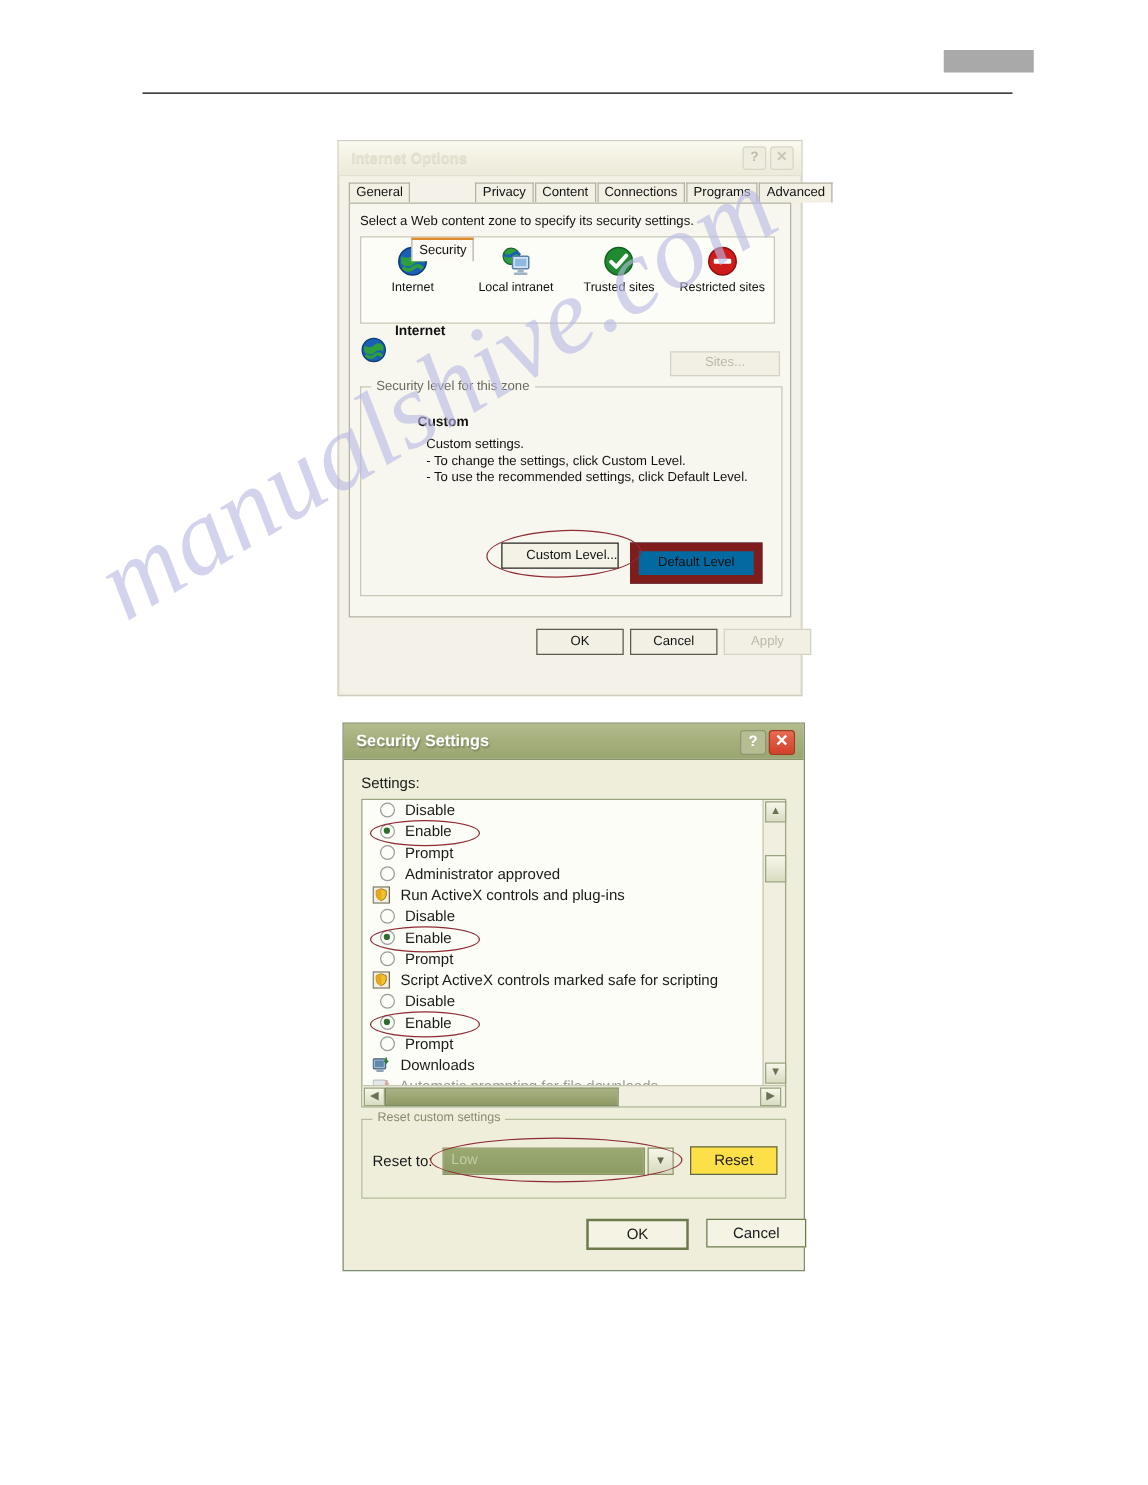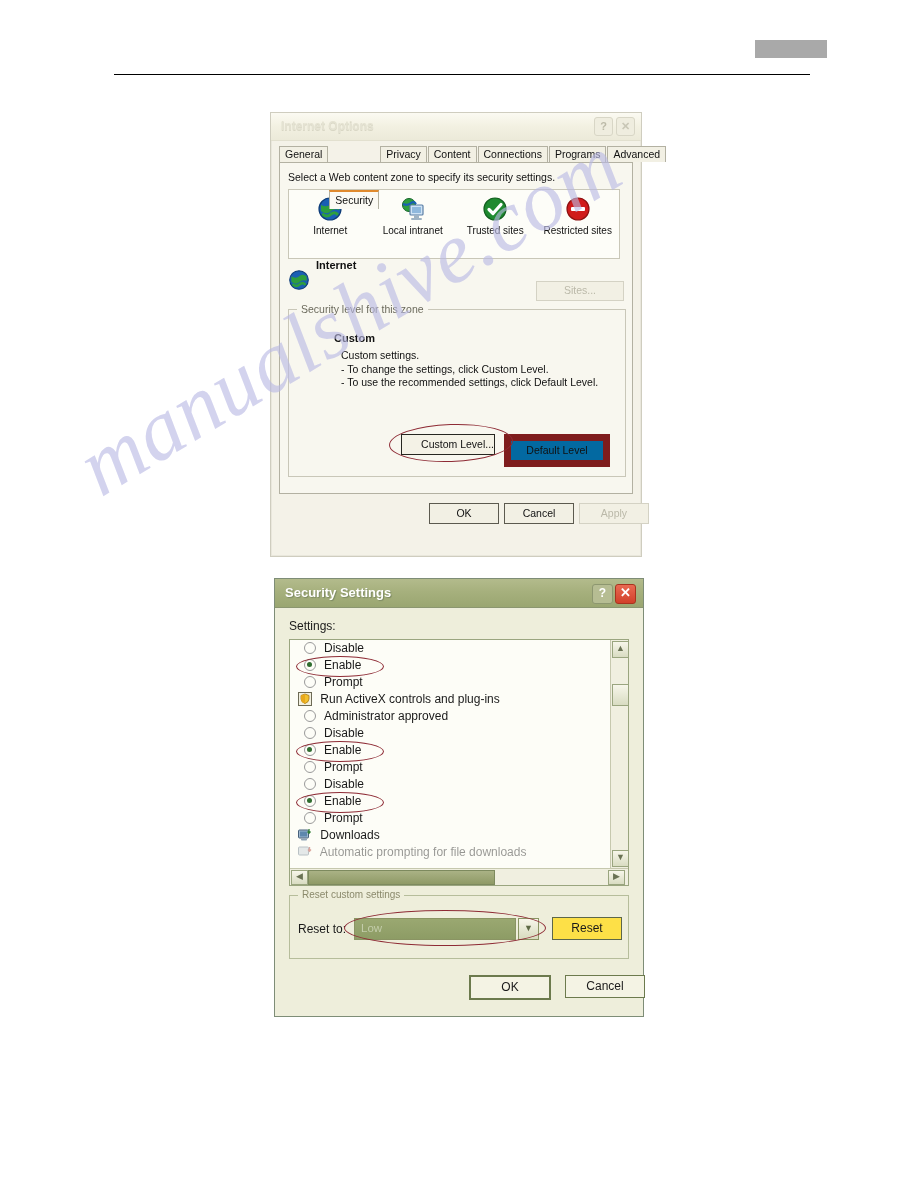--- a/index.html
+++ b/index.html
@@ -392,52 +392,62 @@
         <span class="ss-radio on"></span>
         <span>Enable</span>
         <span class="ss-ellipse"></span>
       </div>
 
       <div class="ss-row opt">
         <span class="ss-radio"></span>
         <span>Prompt</span>
       </div>
 
+      <div class="ss-row opt">
+        <span class="ss-radio"></span>
+        <span>Administrator approved</span>
+      </div>
+
       <div class="ss-row cat">
         <span class="ss-cat-ico">
           <svg width="14" height="14" viewBox="0 0 14 14">
             <rect x="0.5" y="0.5" width="13" height="13" fill="#f2f0e0" stroke="#6d6a55"></rect>
             <path d="M7 2 L11 3.5 V7 q0 3 -4 4.6 Q3 10 3 7 V3.5 Z" fill="#f2c12e" stroke="#a8791a" stroke-width="0.8"></path>
             <path d="M7 2 L7 11.6 Q3 10 3 7 V3.5 Z" fill="#e8a81c"></path>
           </svg>
         </span>
         <span>Run ActiveX controls and plug-ins</span>
       </div>
 
       <div class="ss-row opt">
         <span class="ss-radio"></span>
-        <span>Administrator approved</span>
-      </div>
-
-      <div class="ss-row opt">
-        <span class="ss-radio"></span>
         <span>Disable</span>
       </div>
 
       <div class="ss-row opt">
         <span class="ss-radio on"></span>
         <span>Enable</span>
         <span class="ss-ellipse"></span>
       </div>
 
       <div class="ss-row opt">
         <span class="ss-radio"></span>
         <span>Prompt</span>
       </div>
 
+      <div class="ss-row cat">
+        <span class="ss-cat-ico">
+          <svg width="14" height="14" viewBox="0 0 14 14">
+            <rect x="0.5" y="0.5" width="13" height="13" fill="#f2f0e0" stroke="#6d6a55"></rect>
+            <path d="M7 2 L11 3.5 V7 q0 3 -4 4.6 Q3 10 3 7 V3.5 Z" fill="#f2c12e" stroke="#a8791a" stroke-width="0.8"></path>
+            <path d="M7 2 L7 11.6 Q3 10 3 7 V3.5 Z" fill="#e8a81c"></path>
+          </svg>
+        </span>
+        <span>Script ActiveX controls marked safe for scripting</span>
+      </div>
 
       <div class="ss-row opt">
         <span class="ss-radio"></span>
         <span>Disable</span>
       </div>
 
       <div class="ss-row opt">
         <span class="ss-radio on"></span>
         <span>Enable</span>
         <span class="ss-ellipse"></span>

